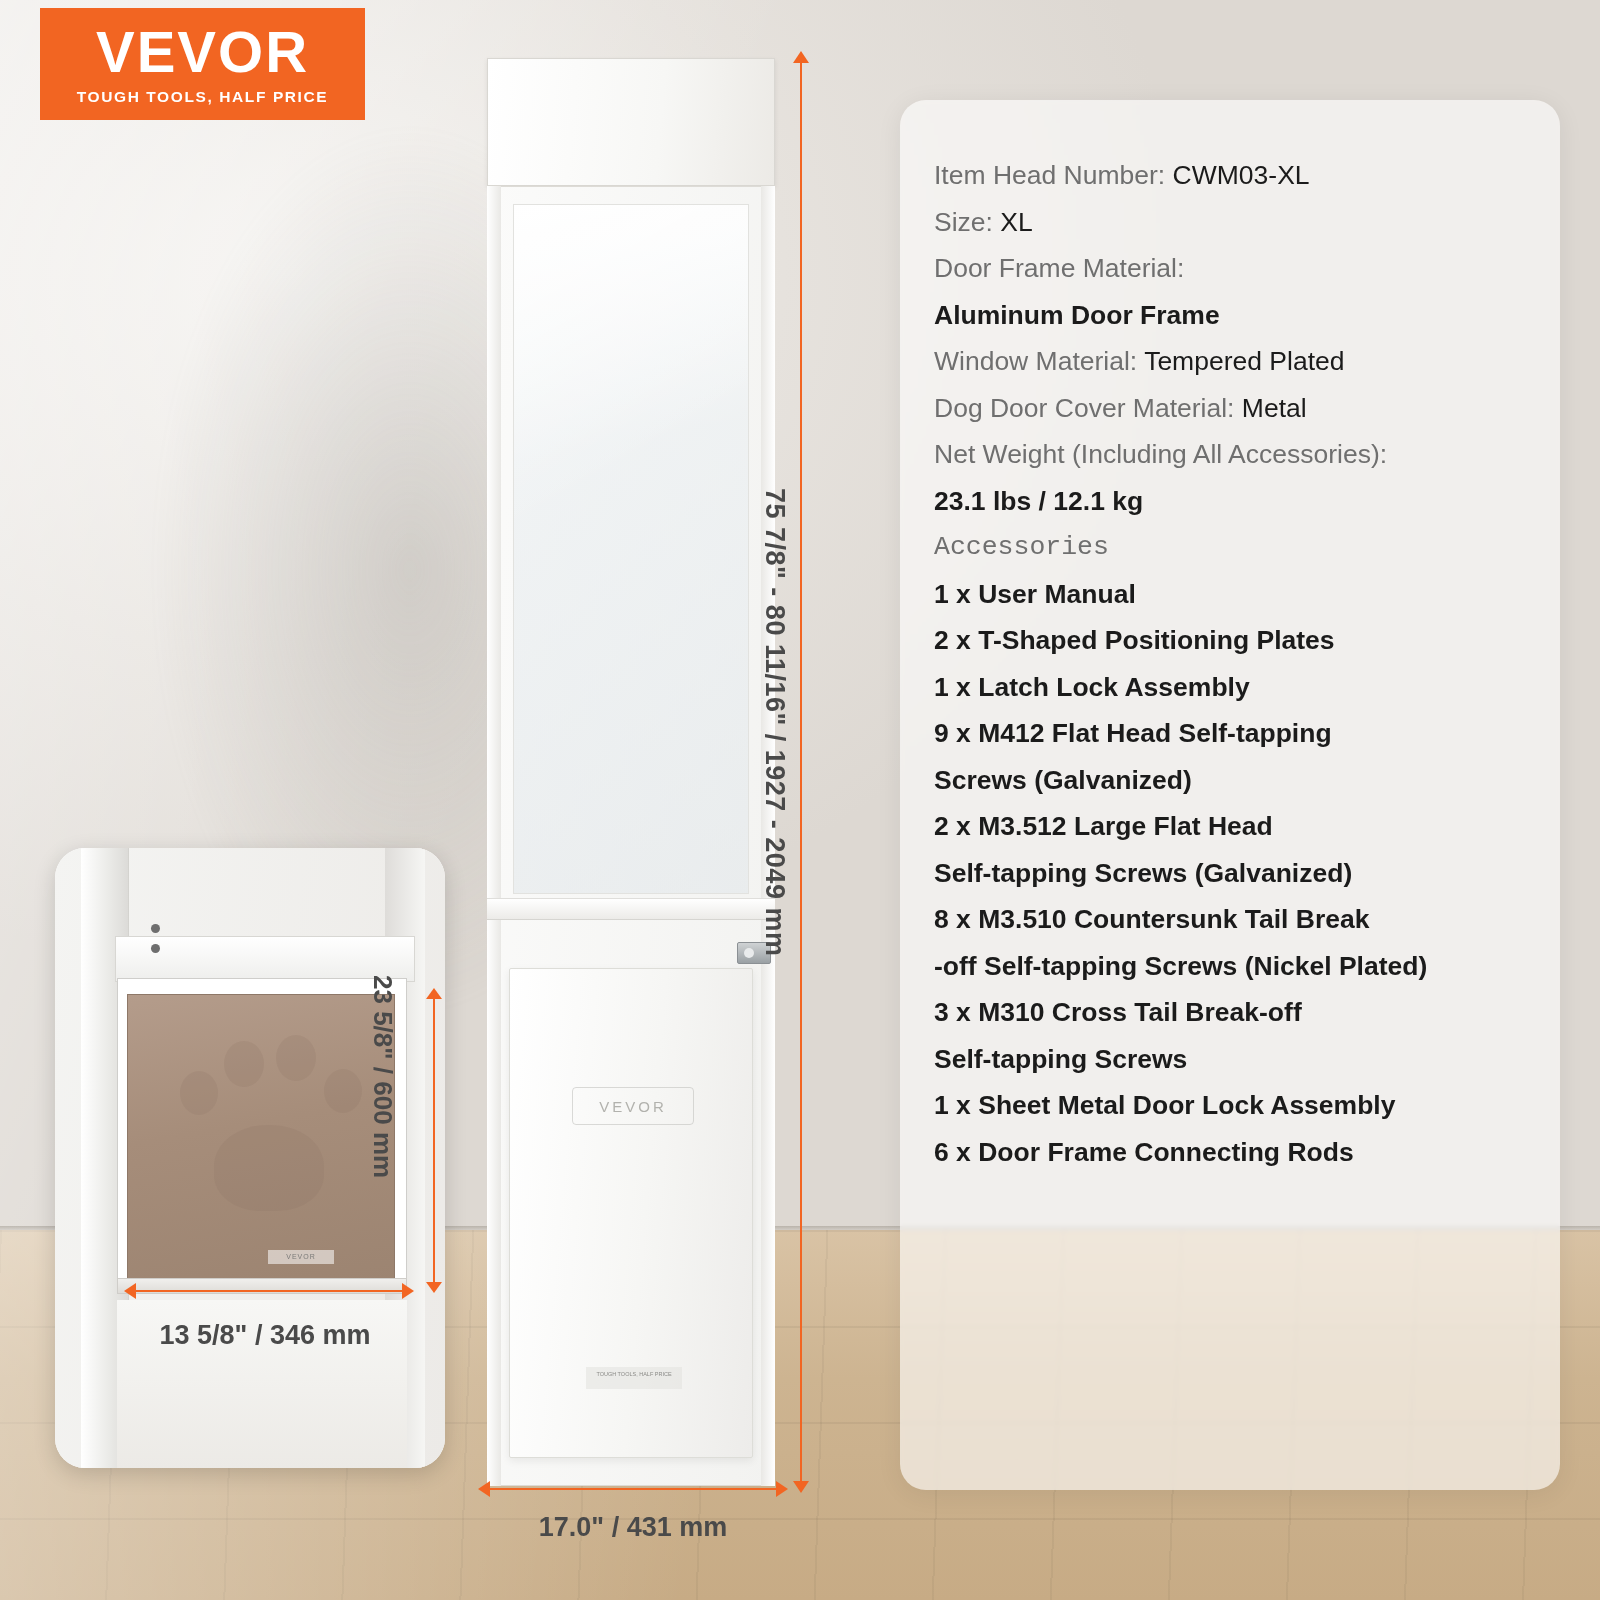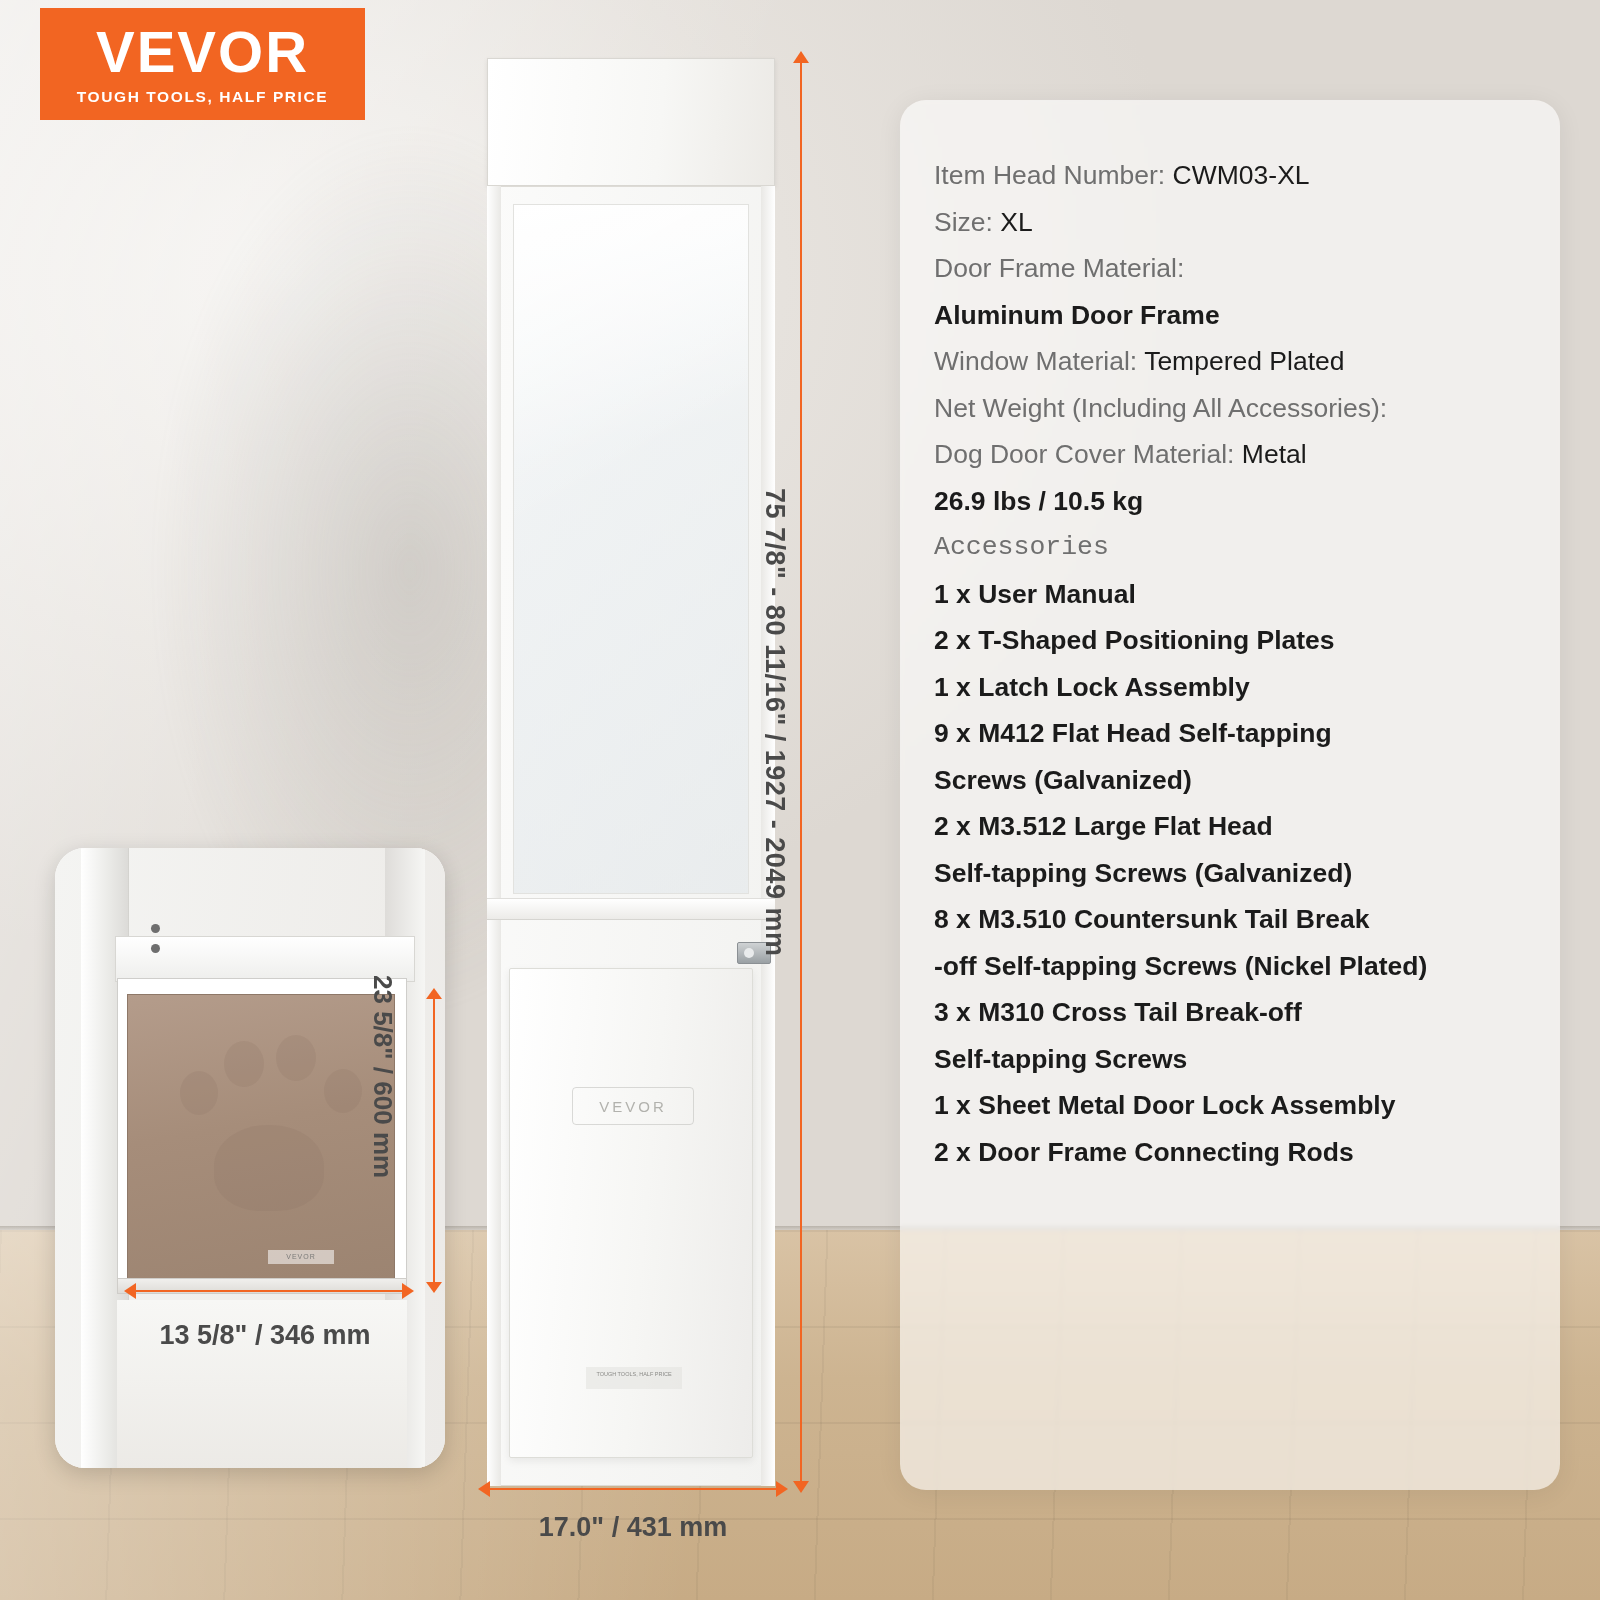--- a/index.html
+++ b/index.html
@@ -325,35 +325,35 @@
   <p class="spec-line">
     <span>Size:</span>
     <b>XL</b>
   </p>
   <p class="spec-line">Door Frame Material:</p>
   <p class="spec-strong">Aluminum Door Frame</p>
   <p class="spec-line">
     <span>Window Material:</span>
     <b>Tempered Plated</b>
   </p>
-  <p class="spec-line">Net Weight (Including All Accessories):</p>
   <p class="spec-line">
     <span>Dog Door Cover Material:</span>
     <b>Metal</b>
   </p>
-  <p class="spec-strong">26.9 lbs / 10.5 kg</p>
+  <p class="spec-line">Net Weight (Including All Accessories):</p>
+  <p class="spec-strong">23.1 lbs / 12.1 kg</p>
   <p class="acc-head">Accessories</p>
   <div>
     <p class="spec-strong">1 x User Manual</p>
     <p class="spec-strong">2 x T-Shaped Positioning Plates</p>
     <p class="spec-strong">1 x Latch Lock Assembly</p>
     <p class="spec-strong">9 x M412 Flat Head Self-tapping</p>
     <p class="spec-strong">Screws (Galvanized)</p>
     <p class="spec-strong">2 x M3.512 Large Flat Head</p>
     <p class="spec-strong">Self-tapping Screws (Galvanized)</p>
     <p class="spec-strong">8 x M3.510 Countersunk Tail Break</p>
     <p class="spec-strong">-off Self-tapping Screws (Nickel Plated)</p>
     <p class="spec-strong">3 x M310 Cross Tail Break-off</p>
     <p class="spec-strong">Self-tapping Screws</p>
     <p class="spec-strong">1 x Sheet Metal Door Lock Assembly</p>
-    <p class="spec-strong">2 x Door Frame Connecting Rods</p>
+    <p class="spec-strong">6 x Door Frame Connecting Rods</p>
   </div>
 </div>
 
 </body></html>

